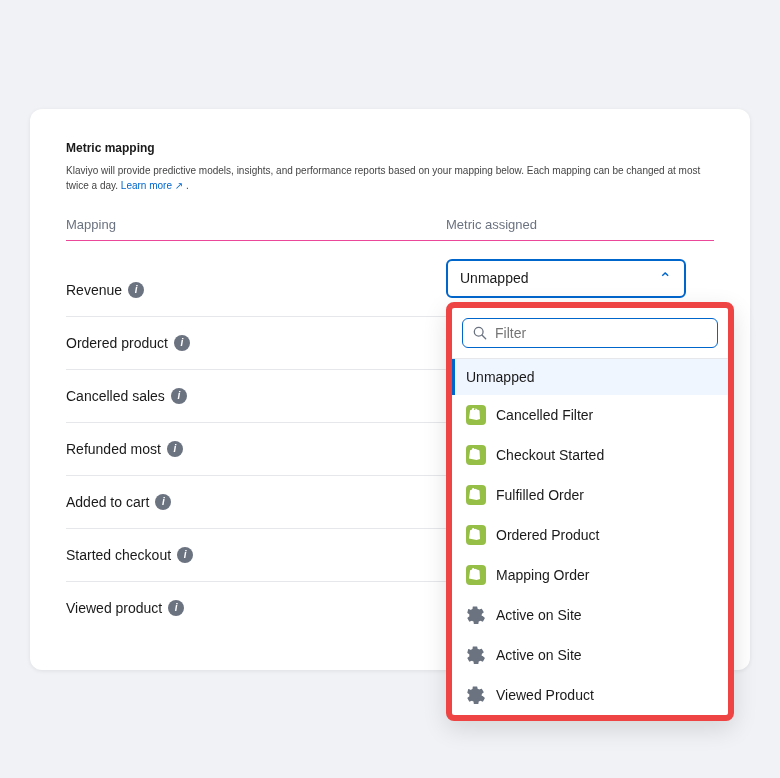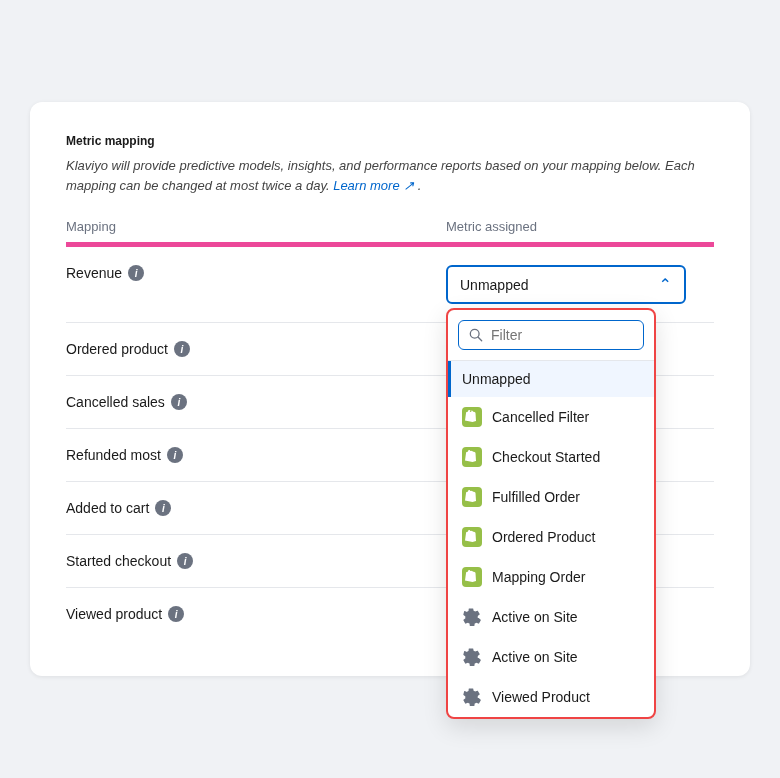--- a/index.html
+++ b/index.html
@@ -20,43 +20,42 @@
       padding: 32px 36px 36px;
       width: 720px;
       box-shadow: 0 1px 4px rgba(0,0,0,0.08);
     }
     .title {
       font-size: 12px;
       font-weight: 700;
       margin-bottom: 8px;
     }
     .subtitle {
-      font-size: 13px;
+      font-size: 10px;
       color: #444;
       line-height: 1.5;
       margin-bottom: 24px;
-      font-style: italic;
     }
     .subtitle a {
       color: #0066cc;
       text-decoration: none;
     }
     .table-header {
       display: flex;
       padding-bottom: 8px;
-      border-bottom: 5px solid #ec4899;
+      border-bottom: 1px solid #ec4899;
       font-size: 13px;
       color: #6b7280;
       font-weight: 500;
     }
     .col-mapping { flex: 0 0 380px; }
     .col-metric { flex: 1; }
     .table-row {
       display: flex;
-      align-items: flex-start;
+      align-items: flex-end;
       padding: 18px 0;
       border-bottom: 1px solid #e5e7eb;
       position: relative;
     }
     .row-label {
       flex: 0 0 380px;
       display: flex;
       align-items: center;
       gap: 6px;
       font-size: 14px;
@@ -93,23 +92,23 @@
       width: 240px;
     }
     .select-button .chevron {
       font-size: 16px;
       color: #0066cc;
     }
     .dropdown {
       position: absolute;
       top: calc(100% + 4px);
       left: 0;
-      width: 210px;
+      width: 288px;
       background: #fff;
-      border: 2px solid #ef4444;
+      border: 6px solid #ef4444;
       border-radius: 8px;
       box-shadow: 0 8px 24px rgba(0,0,0,0.12);
       z-index: 100;
       overflow: hidden;
     }
     .dropdown-search {
       padding: 10px;
       border-bottom: 1px solid #e5e7eb;
     }
     .search-wrapper {

